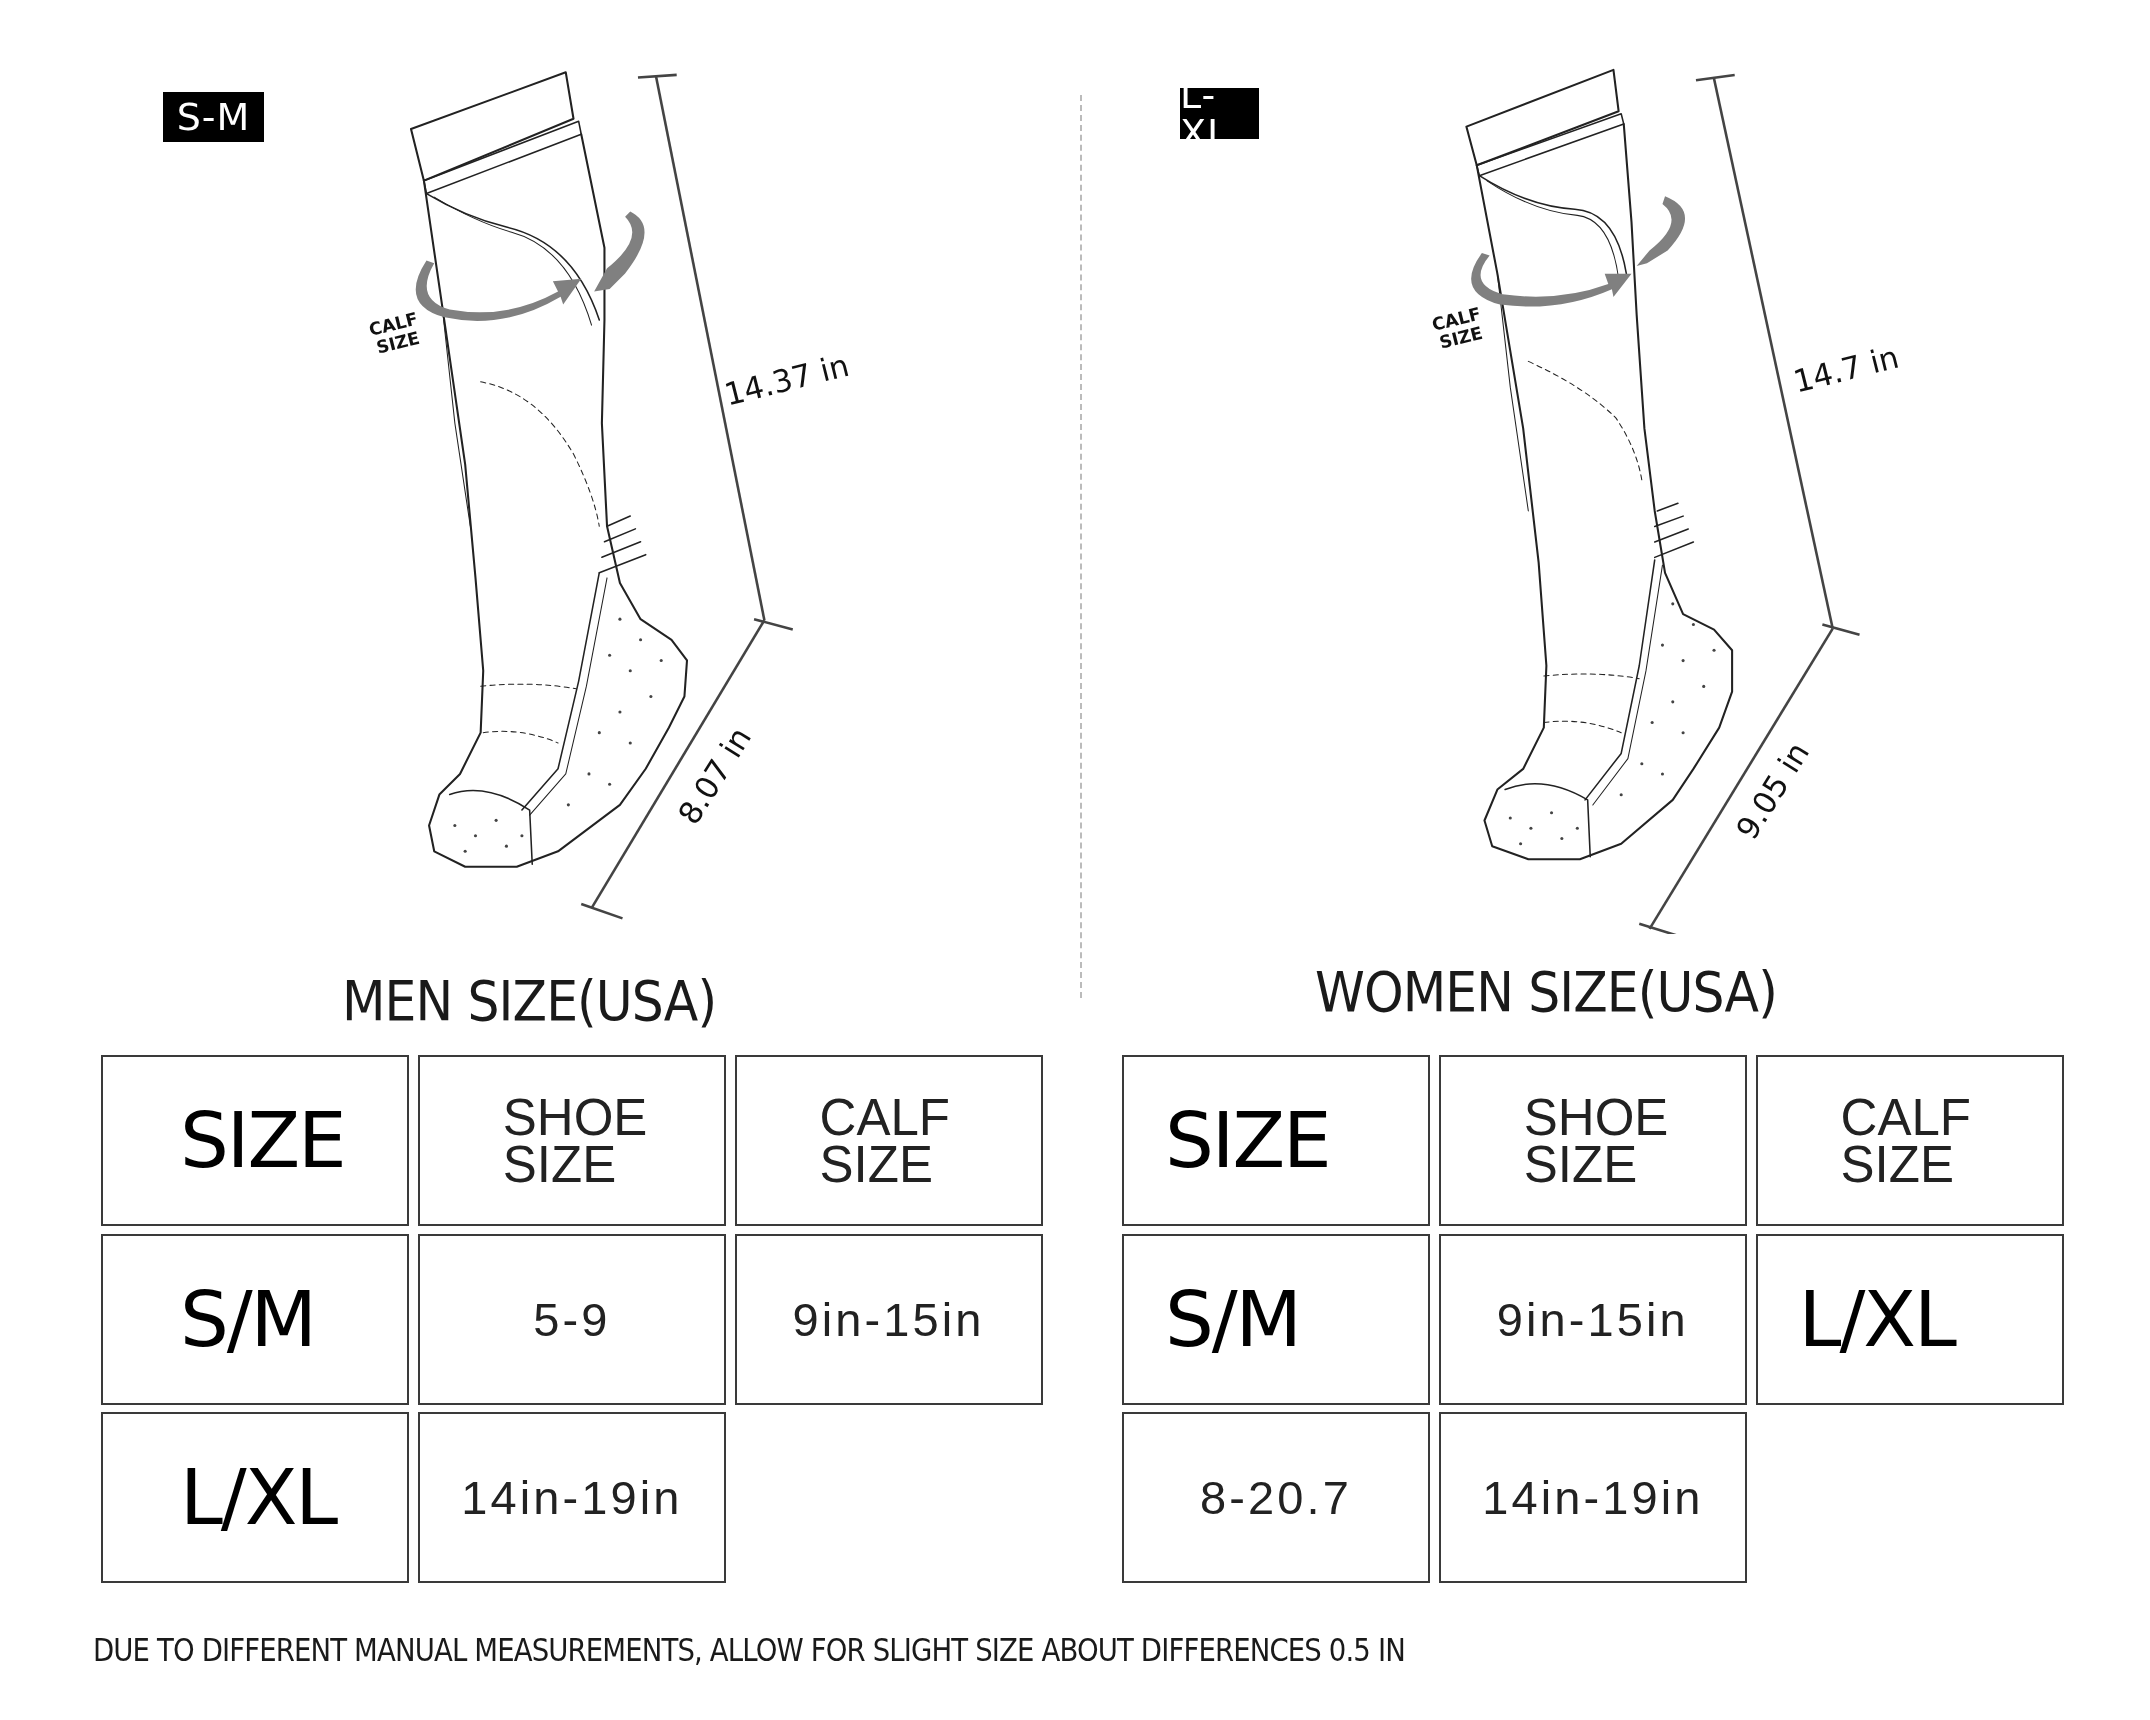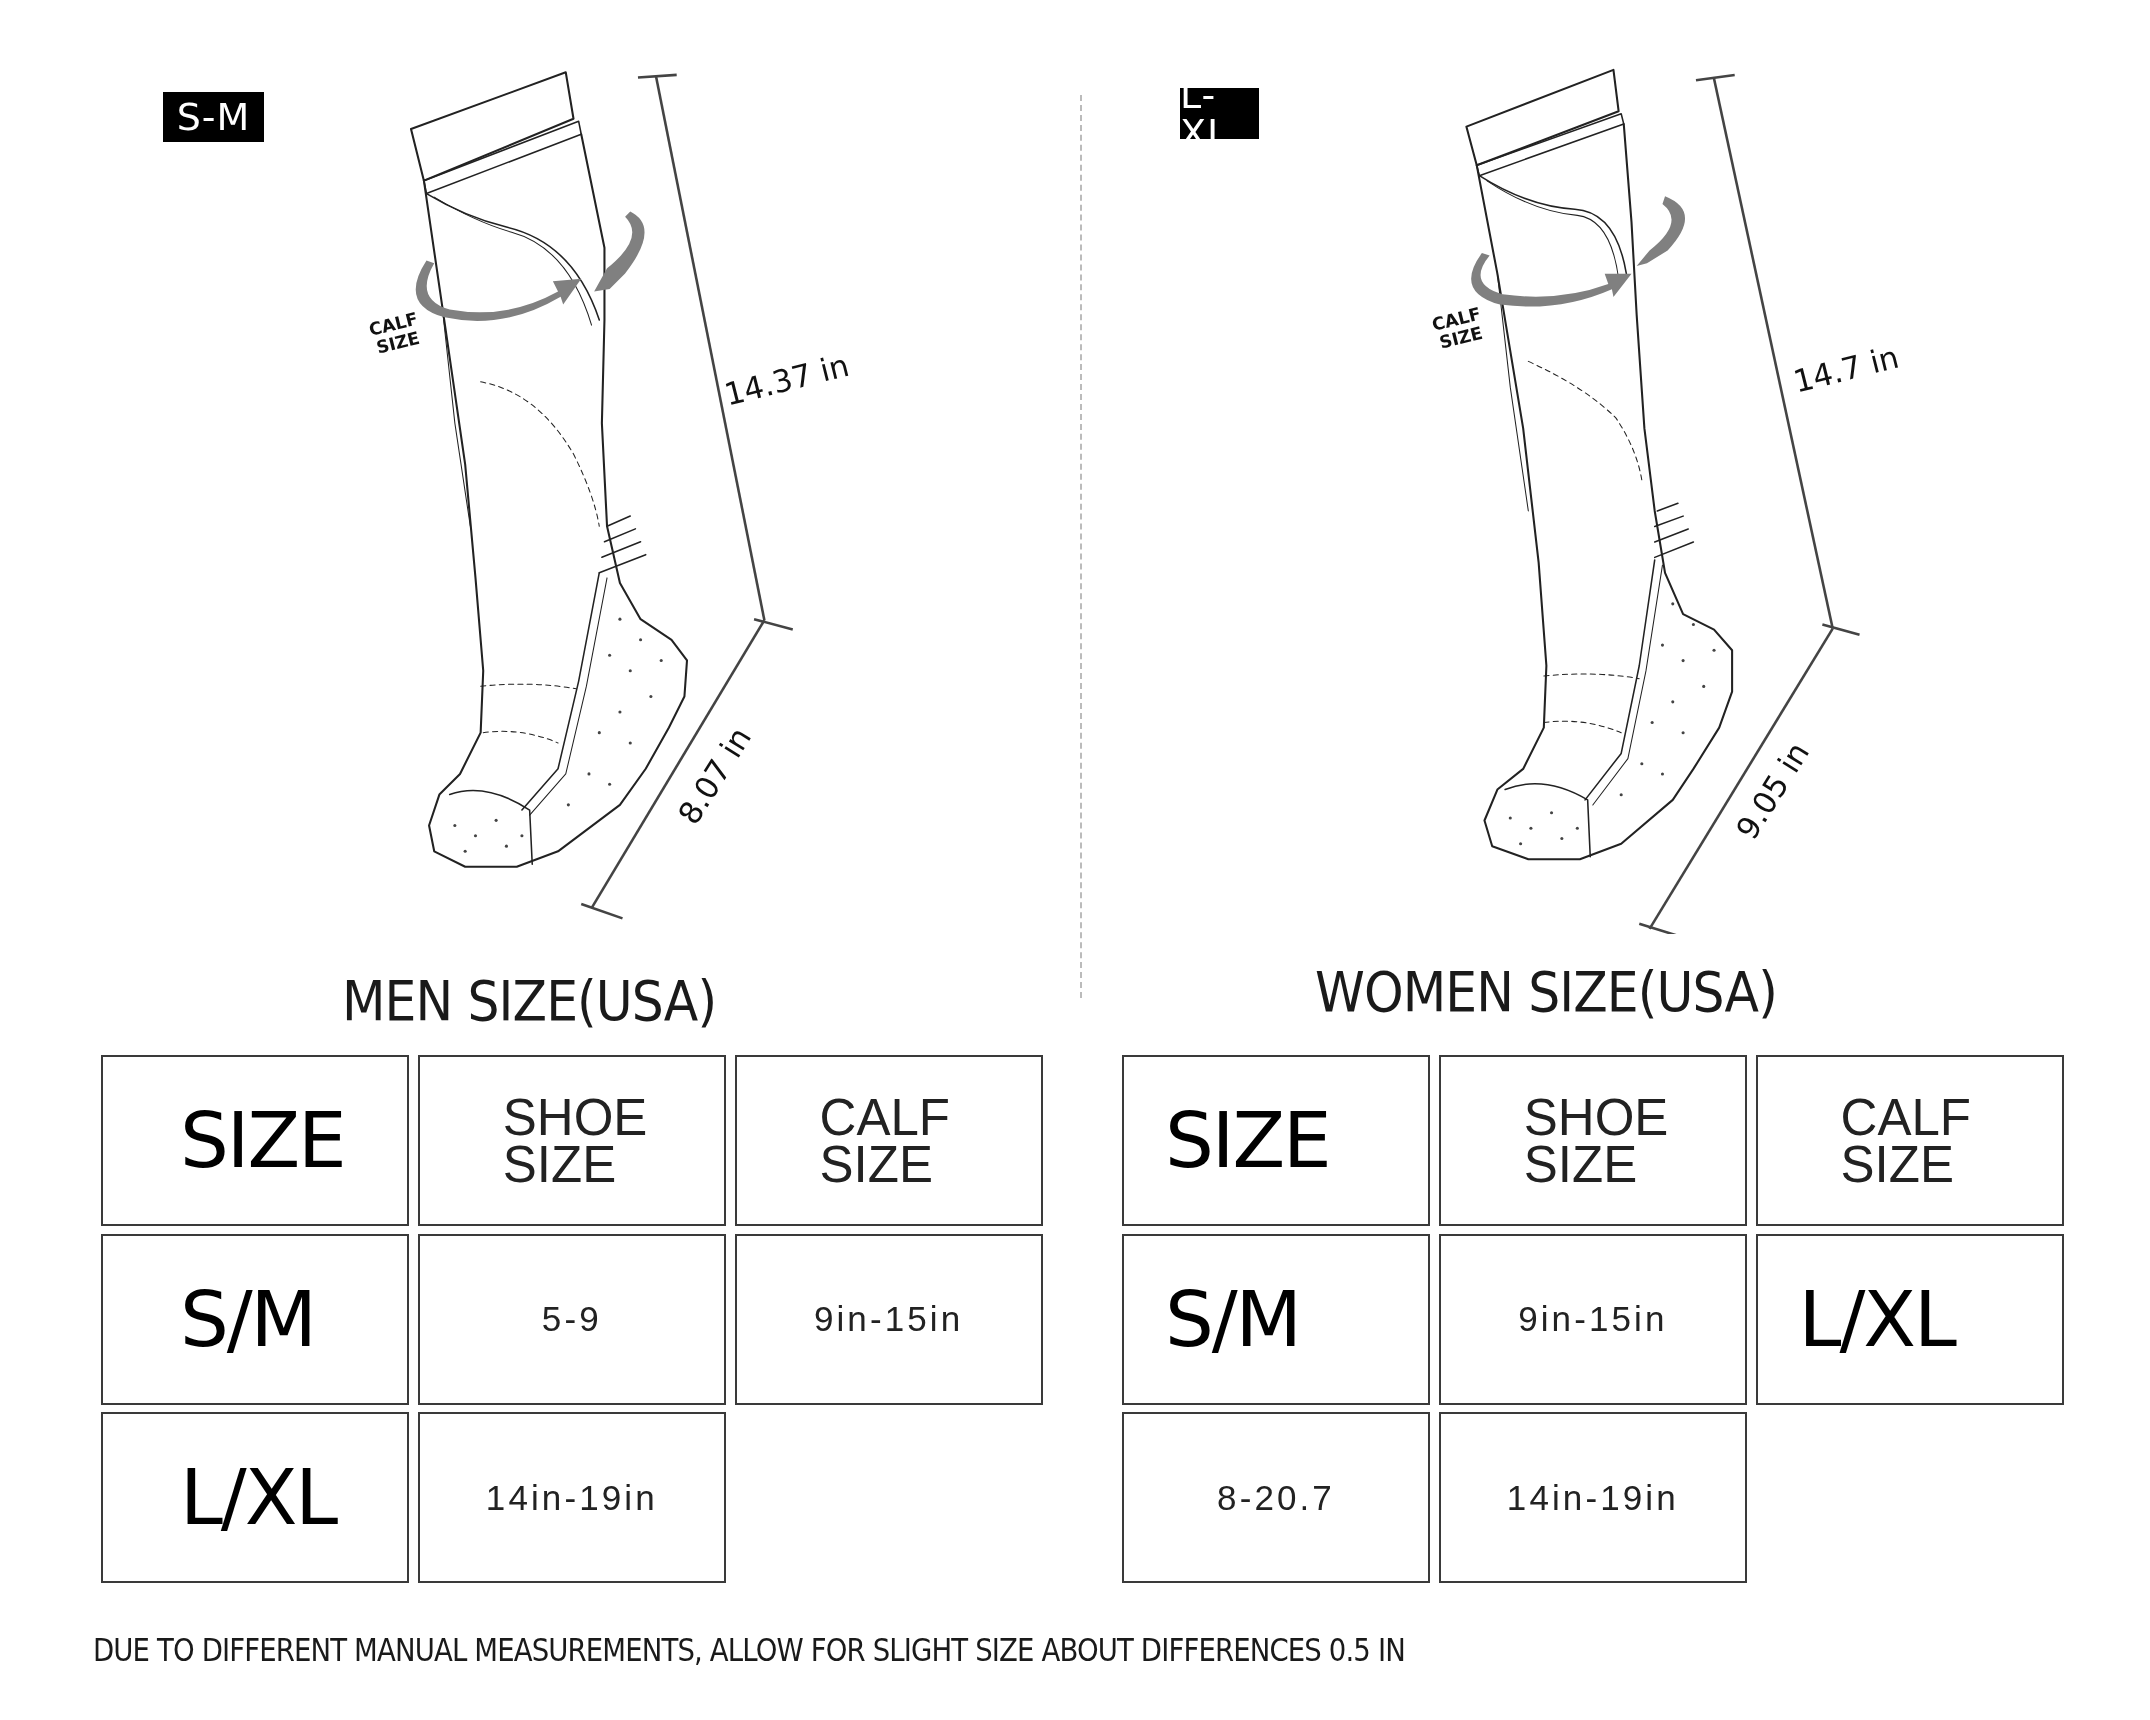--- a/index.html
+++ b/index.html
@@ -21,21 +21,21 @@
                    transform: scaleX(0.9); transform-origin: left top; }
     .grid { position: absolute; display: grid; grid-template-columns: 308px 308px 308px;
             grid-template-rows: 171px 171px 171px; column-gap: 8.8px; row-gap: 7.7px; }
     .cell { border: 2.6px solid #3a3a3a; box-sizing: border-box; display: flex;
             align-items: center; justify-content: center; background: #fff; }
     .cell-size { font-family: "DejaVu Sans", sans-serif; font-size: 77px; color: #000;
                  justify-content: flex-start; padding-left: 77px; letter-spacing: -2.1px; }
     .cell-head { font-family: "Liberation Sans", sans-serif; font-size: 51px; line-height: 47px;
                  color: #222; flex-direction: column; align-items: flex-start; padding-left: 83px;
                  justify-content: center; text-align: center; }
-    .cell-val { font-family: "Liberation Sans", sans-serif; font-size: 35px; color: #222;
+    .cell-val { font-family: "Liberation Sans", sans-serif; font-size: 47px; color: #222;
                 letter-spacing: 3.1px; }
     .footnote { position: absolute; left: 93px; top: 1631px; font-family: "DejaVu Sans", sans-serif;
                 font-size: 32px; color: #1a1a1a; white-space: nowrap; letter-spacing: -1px;
                 transform: scaleX(0.86); transform-origin: left top; }
   </style>
 </head>
 <body>
 
 <div class="badge" style="left:163px; top:92px; width:101px; height:50px;">
   <span>S-M</span>

